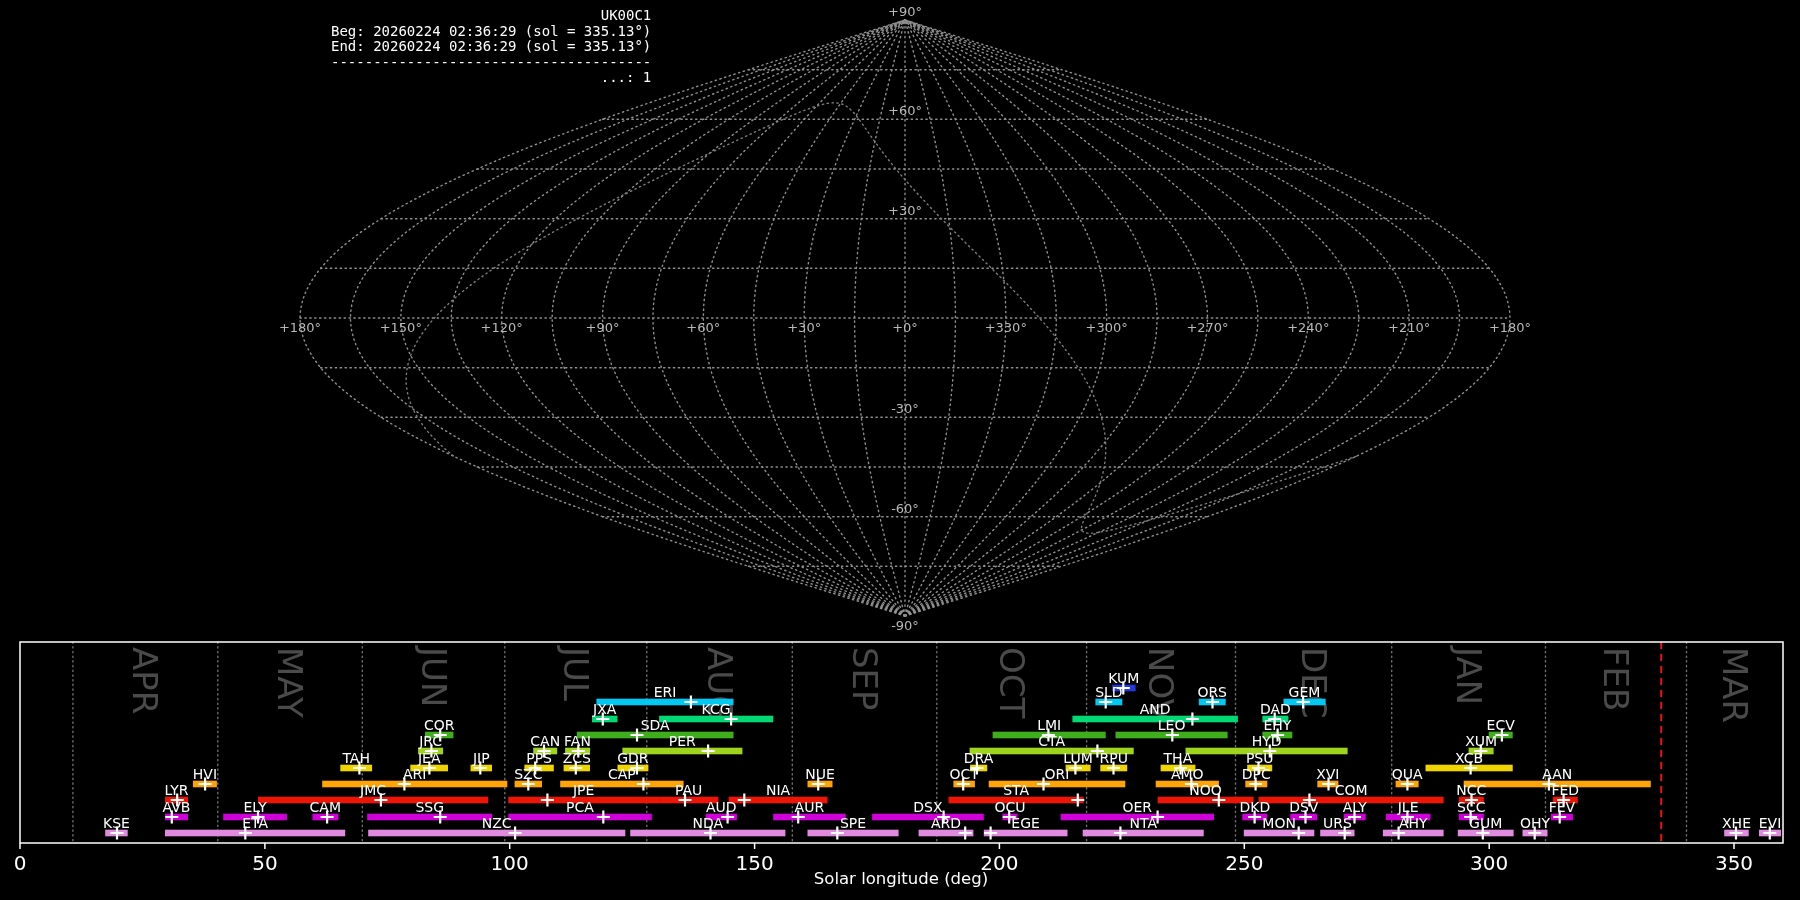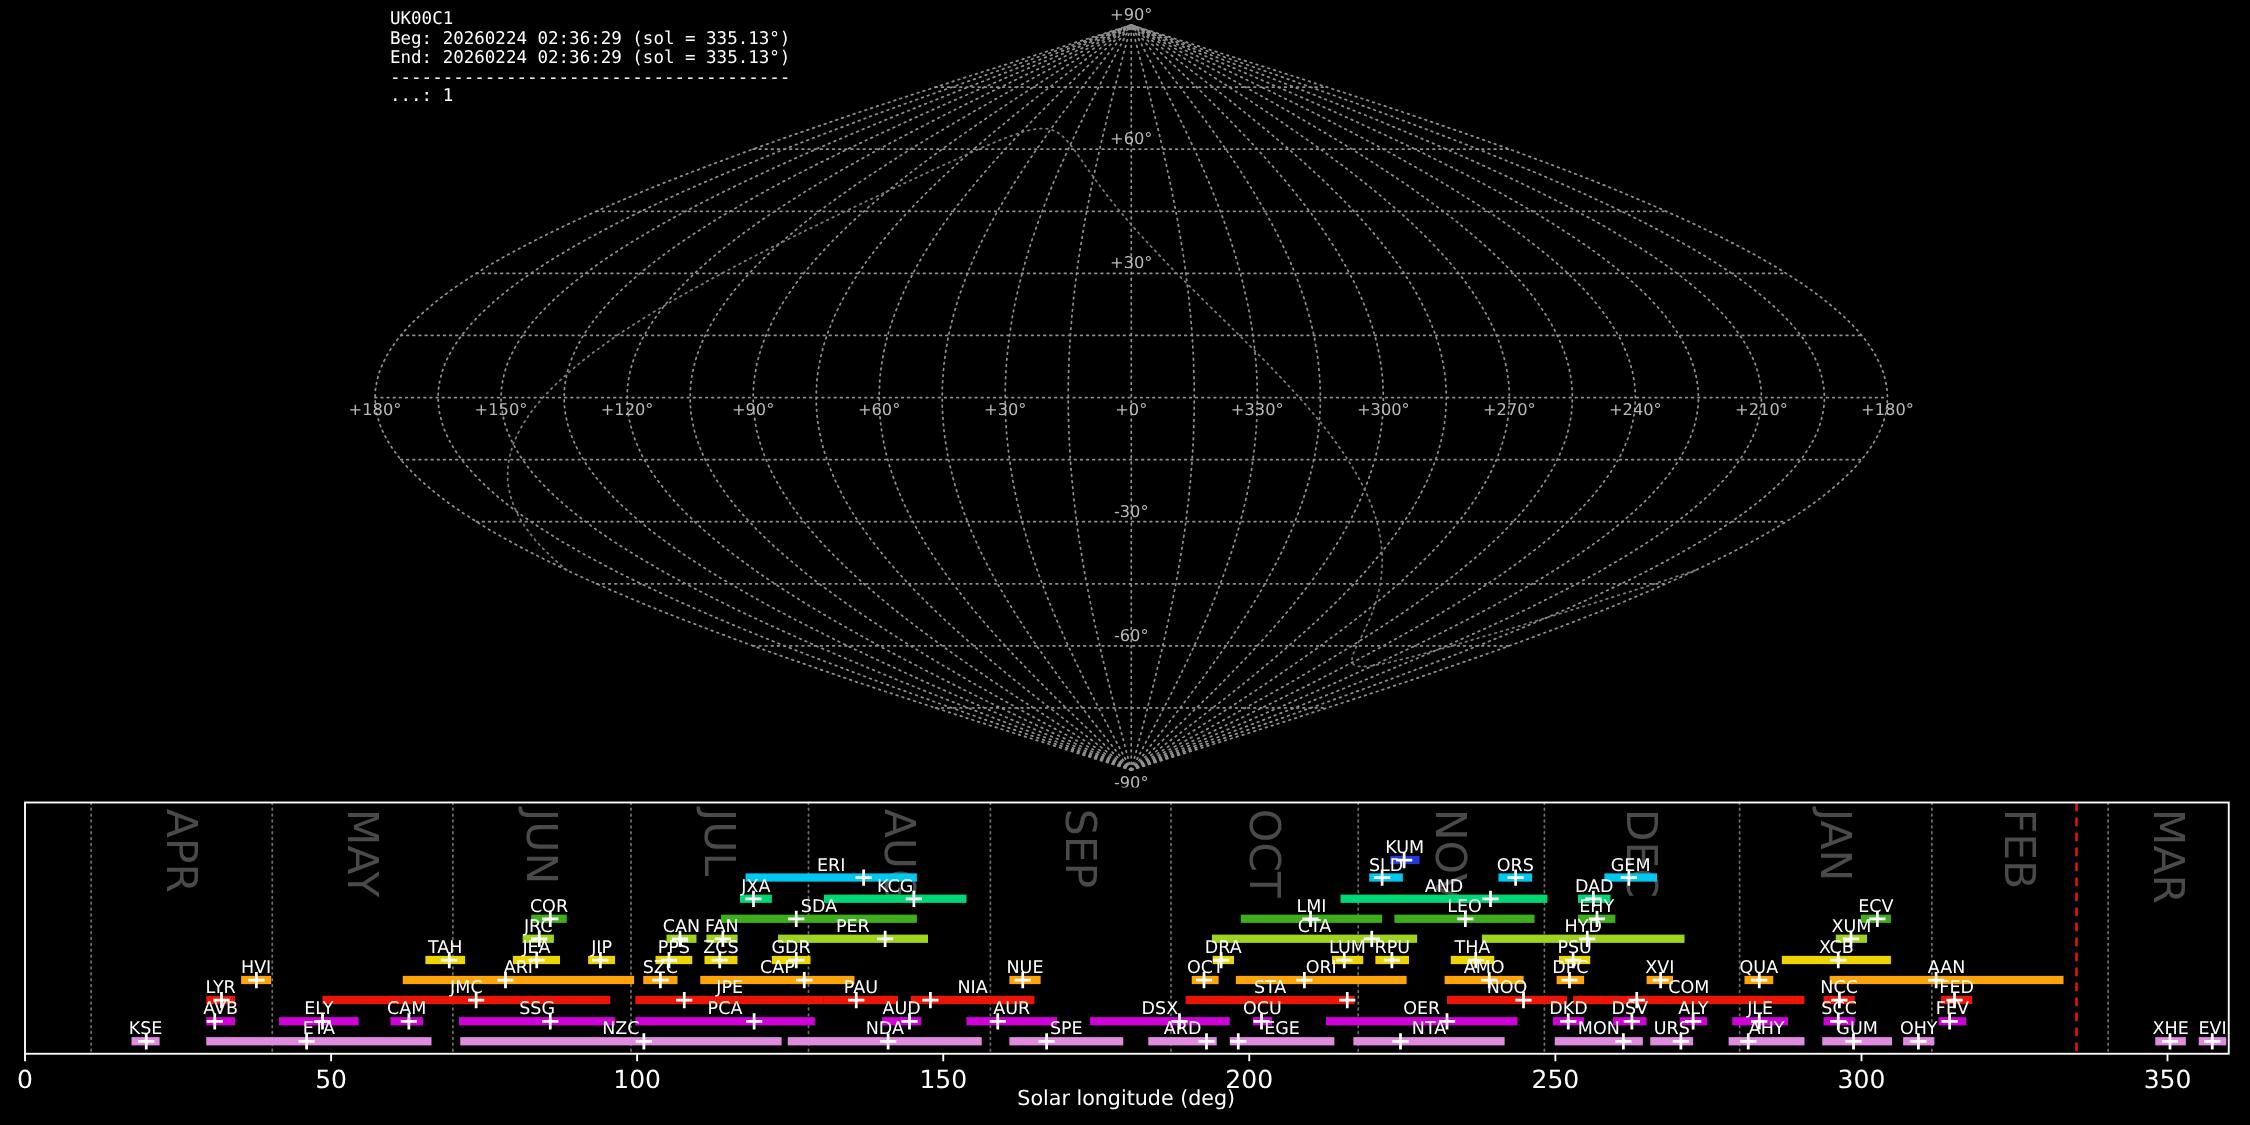--- a/index.html
+++ b/index.html
@@ -1,18 +1,18 @@
 <!DOCTYPE html>
 <html><head>
 <meta charset="utf-8">
 <style>
   html,body{margin:0;padding:0;background:#000;width:1800px;height:900px;overflow:hidden;}
   #stage{position:relative;width:1800px;height:900px;background:#000;font-family:"DejaVu Sans",sans-serif;}
-  #info{position:absolute;left:312px;top:8px;color:#fff;font-family:"DejaVu Sans Mono",monospace;
-        font-size:14px;line-height:15.5px;white-space:pre;}
+  #info{position:absolute;left:331px;top:8px;color:#fff;font-family:"DejaVu Sans Mono",monospace;
+        font-size:14px;line-height:15.5px;white-space:pre;text-align:right;}
   svg{position:absolute;left:0;}
   #skymap{top:0;}
   #timeline{top:630px;}
   text{font-family:"DejaVu Sans",sans-serif;}
 </style>
 </head>
 <body>
 
 <div id="stage">
 

